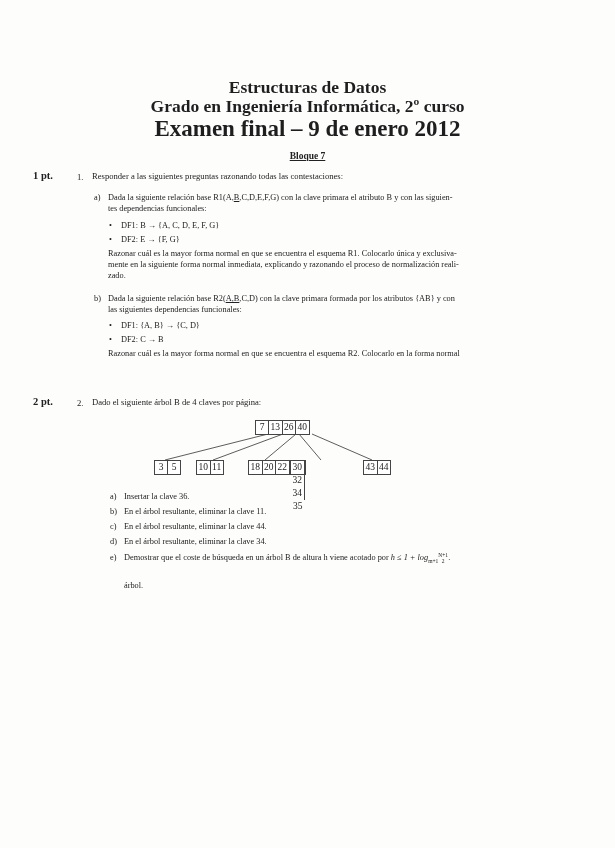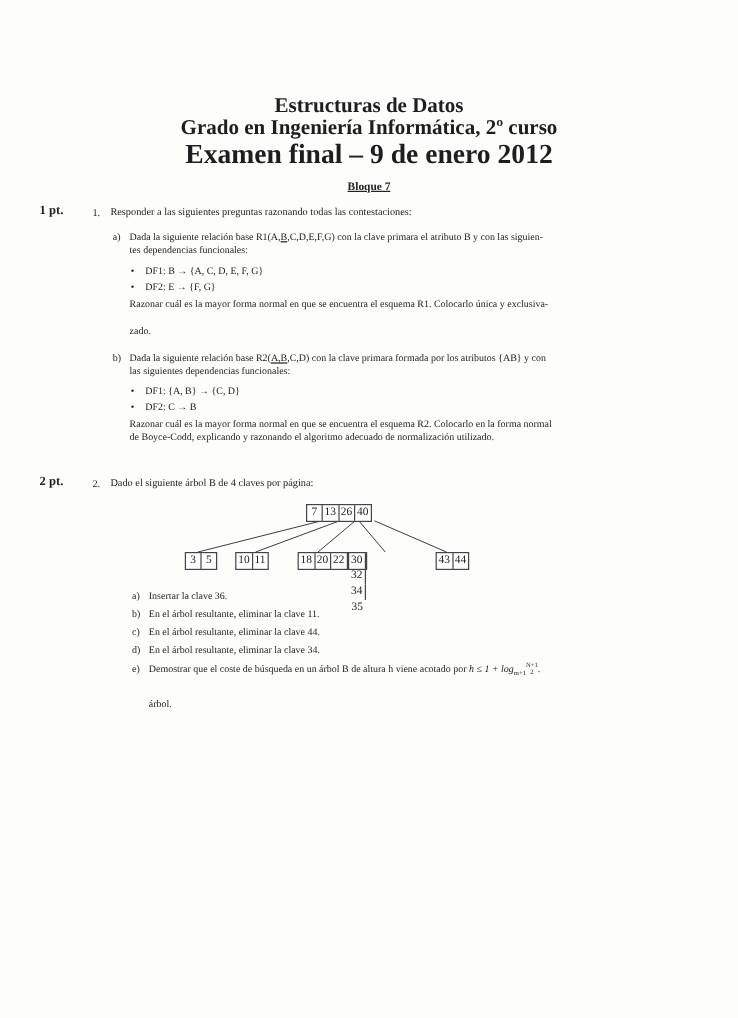--- a/index.html
+++ b/index.html
@@ -44,34 +44,33 @@
 
 <div class="sub" style="top:192px;left:108px;">
   <span class="lbl">a)</span>
   <span>Dada la siguiente relación base R1(A,</span><span class="u">B</span><span>,C,D,E,F,G) con la clave primara el atributo B  y con las siguien-</span><br>
   <span>tes dependencias funcionales:</span>
 </div>
 <div class="bullet" style="top:221px;left:121px;">DF1:  B  → {A, C, D, E, F, G}</div>
 <div class="bullet" style="top:235px;left:121px;">DF2:  E  → {F, G}</div>
 <div class="sub" style="top:248px;left:108px;">
   <span>Razonar cuál es la mayor forma normal en que se encuentra el esquema R1. Colocarlo única y exclusiva-</span><br>
-  <br>
+  <span>mente en la siguiente forma normal inmediata, explicando y razonando el proceso de normalización reali-</span><br>
   <span>zado.</span>
 </div>
 
 <div class="sub" style="top:293px;left:108px;">
   <span class="lbl">b)</span>
   <span>Dada la siguiente relación base R2(</span><span class="u">A,B</span><span>,C,D) con la clave primara formada por los atributos {AB} y con</span><br>
   <span>las siguientes dependencias funcionales:</span>
 </div>
 <div class="bullet" style="top:321px;left:121px;">DF1:  {A, B}  → {C, D}</div>
 <div class="bullet" style="top:335px;left:121px;">DF2:  C → B</div>
 <div class="sub" style="top:348px;left:108px;">
   <span>Razonar cuál es la mayor forma normal en que se encuentra el esquema R2. Colocarlo en la forma normal</span><br>
-  <span>de Boyce-Codd, explicando y razonando el algoritmo adecuado de normalización utilizado.</span>
 </div>
 
 <div class="pts" style="top:396px;">2 pt.</div>
 <div class="num" style="top:398px;left:77px;">2.</div>
 <div class="q" style="top:397px;left:92px;">Dado el siguiente árbol B de 4 claves por página:</div>
 
 <svg class="tree" width="615" height="848">
   <g stroke="#333" stroke-width="0.8">
     <line x1="268" y1="434" x2="165" y2="460"></line>
     <line x1="283" y1="434" x2="213" y2="460"></line>

